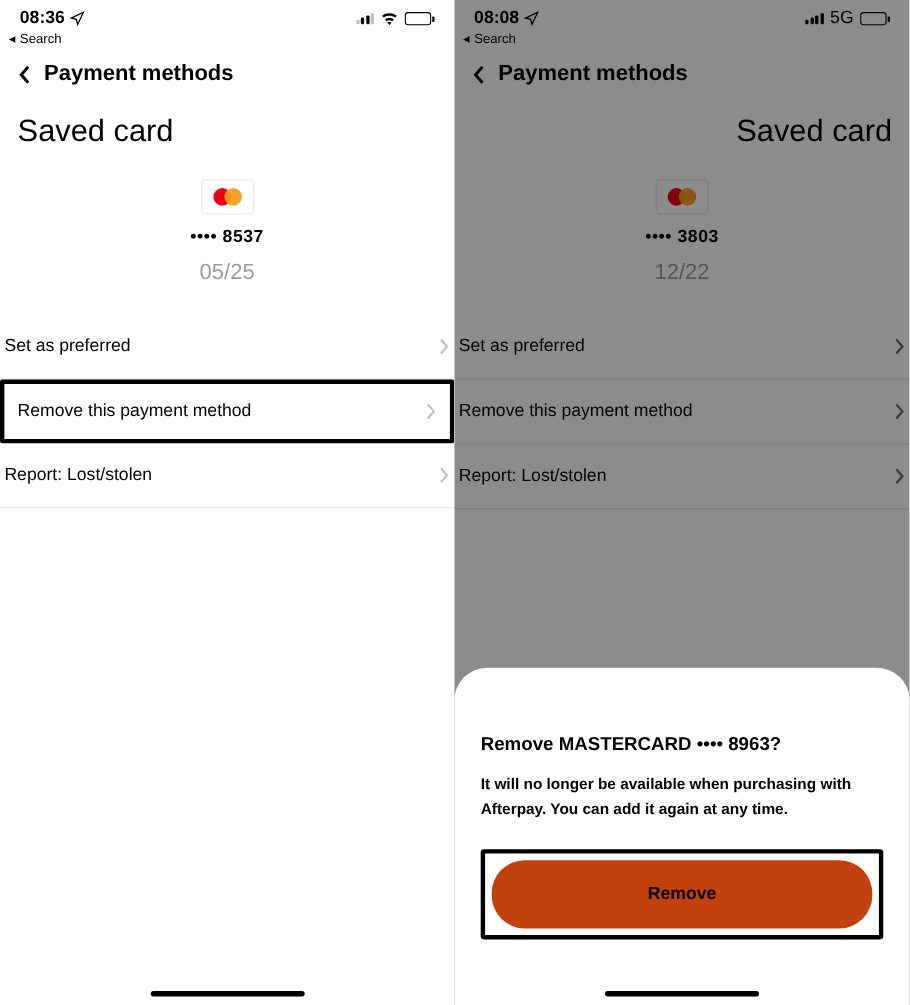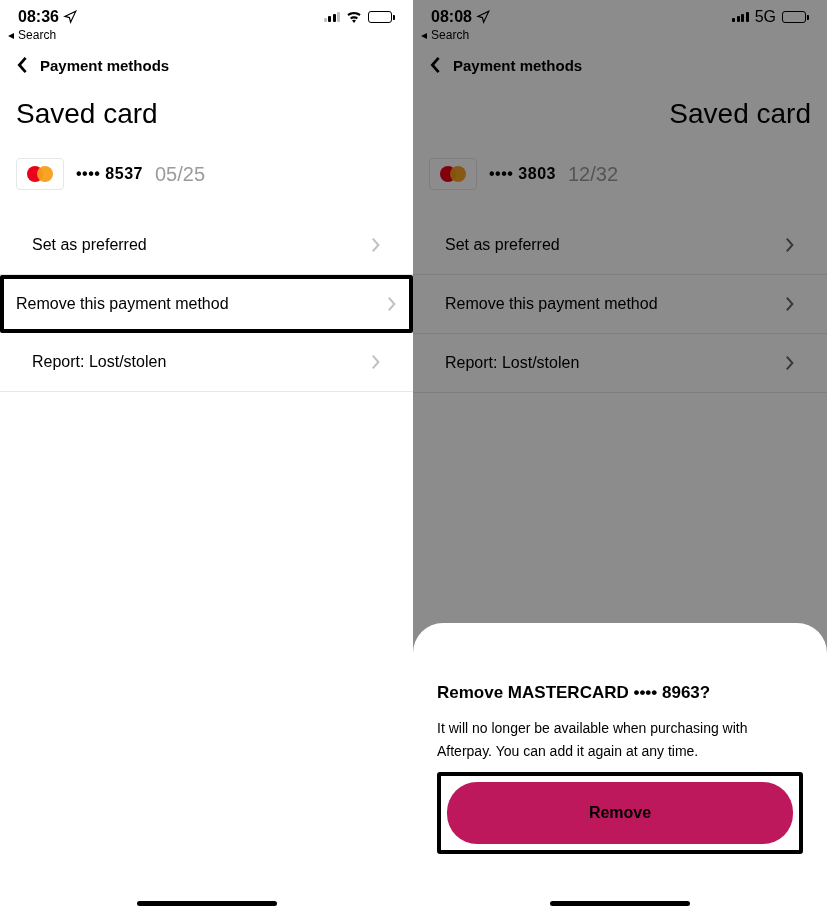--- a/index.html
+++ b/index.html
@@ -48,33 +48,34 @@
       padding: 2px 8px 0 8px;
       display: flex;
       align-items: center;
       gap: 4px;
     }
     .nav-row {
       display: flex;
       align-items: center;
       gap: 12px;
       padding: 14px 16px 10px 16px;
-      font-size: 15px;
+      font-size: 20px;
       font-weight: 700;
     }
     .title {
       font-size: 28px;
       font-weight: 400;
       padding: 14px 16px 24px 16px;
     }
     .card-row {
       display: flex;
       align-items: center;
       gap: 12px;
       padding: 4px 16px 26px 16px;
+      flex-direction: column;
     }
     .card-box {
       width: 48px;
       height: 32px;
       border: 1px solid #e6e6e6;
       border-radius: 4px;
       display: flex;
       align-items: center;
       justify-content: center;
       background: #fff;
@@ -92,21 +93,21 @@
       top: 1px;
     }
     .mc-red { background: #eb001b; left: 0; }
     .mc-yellow { background: #f79e1b; left: 10px; opacity: 0.95; }
     .card-num { font-size: 16px; font-weight: 600; letter-spacing: 0.5px; }
     .card-exp { font-size: 20px; color: #9b9b9b; font-weight: 500; }
     .list-row {
       display: flex;
       justify-content: space-between;
       align-items: center;
-      padding: 20px 32px;
+      padding: 20px 4px;
       border-bottom: 1px solid #e8e8e8;
       font-size: 16px;
       font-weight: 500;
     }
     .highlighted {
       border: 4px solid #000;
       border-radius: 2px;
       padding: 16px 12px;
     }
     .chev-right {
@@ -131,31 +132,31 @@
       z-index: 3;
       padding: 60px 24px 60px 24px;
     }
     .sheet-title {
       font-size: 17px;
       font-weight: 700;
       margin-bottom: 14px;
     }
     .sheet-text {
       font-size: 14px;
-      font-weight: 400;
+      font-weight: 700;
       line-height: 1.6;
-      margin-bottom: 10px;
+      margin-bottom: 26px;
     }
     .remove-wrap {
       border: 4px solid #000;
       padding: 6px;
       border-radius: 3px;
     }
     .remove-btn {
-      background: #be185d;
+      background: #c2410c;
       color: #000;
       font-size: 16px;
       font-weight: 700;
       text-align: center;
       padding: 22px;
       border-radius: 30px;
       border: none;
       width: 100%;
     }
     .signal { display: inline-flex; align-items: flex-end; gap: 1.5px; }
@@ -291,21 +292,21 @@
     <div class="title">Saved card</div>
 
     <div class="card-row">
       <div class="card-box">
         <span class="mc">
           <span class="mc-red"></span>
             <span class="mc-yellow"></span>
         </span>
       </div>
       <span class="card-num">•••• 3803</span>
-      <span class="card-exp">12/32</span>
+      <span class="card-exp">12/22</span>
     </div>
 
     <div class="list-row">
       <span>Set as preferred</span>
       <svg class="chev-right" width="10" height="16" viewBox="0 0 12 20" fill="none" stroke="#666" stroke-width="2.5">
           <path d="M2 2l7 8-7 8"></path>
         </svg>
     </div>
 
     <div class="list-row">

